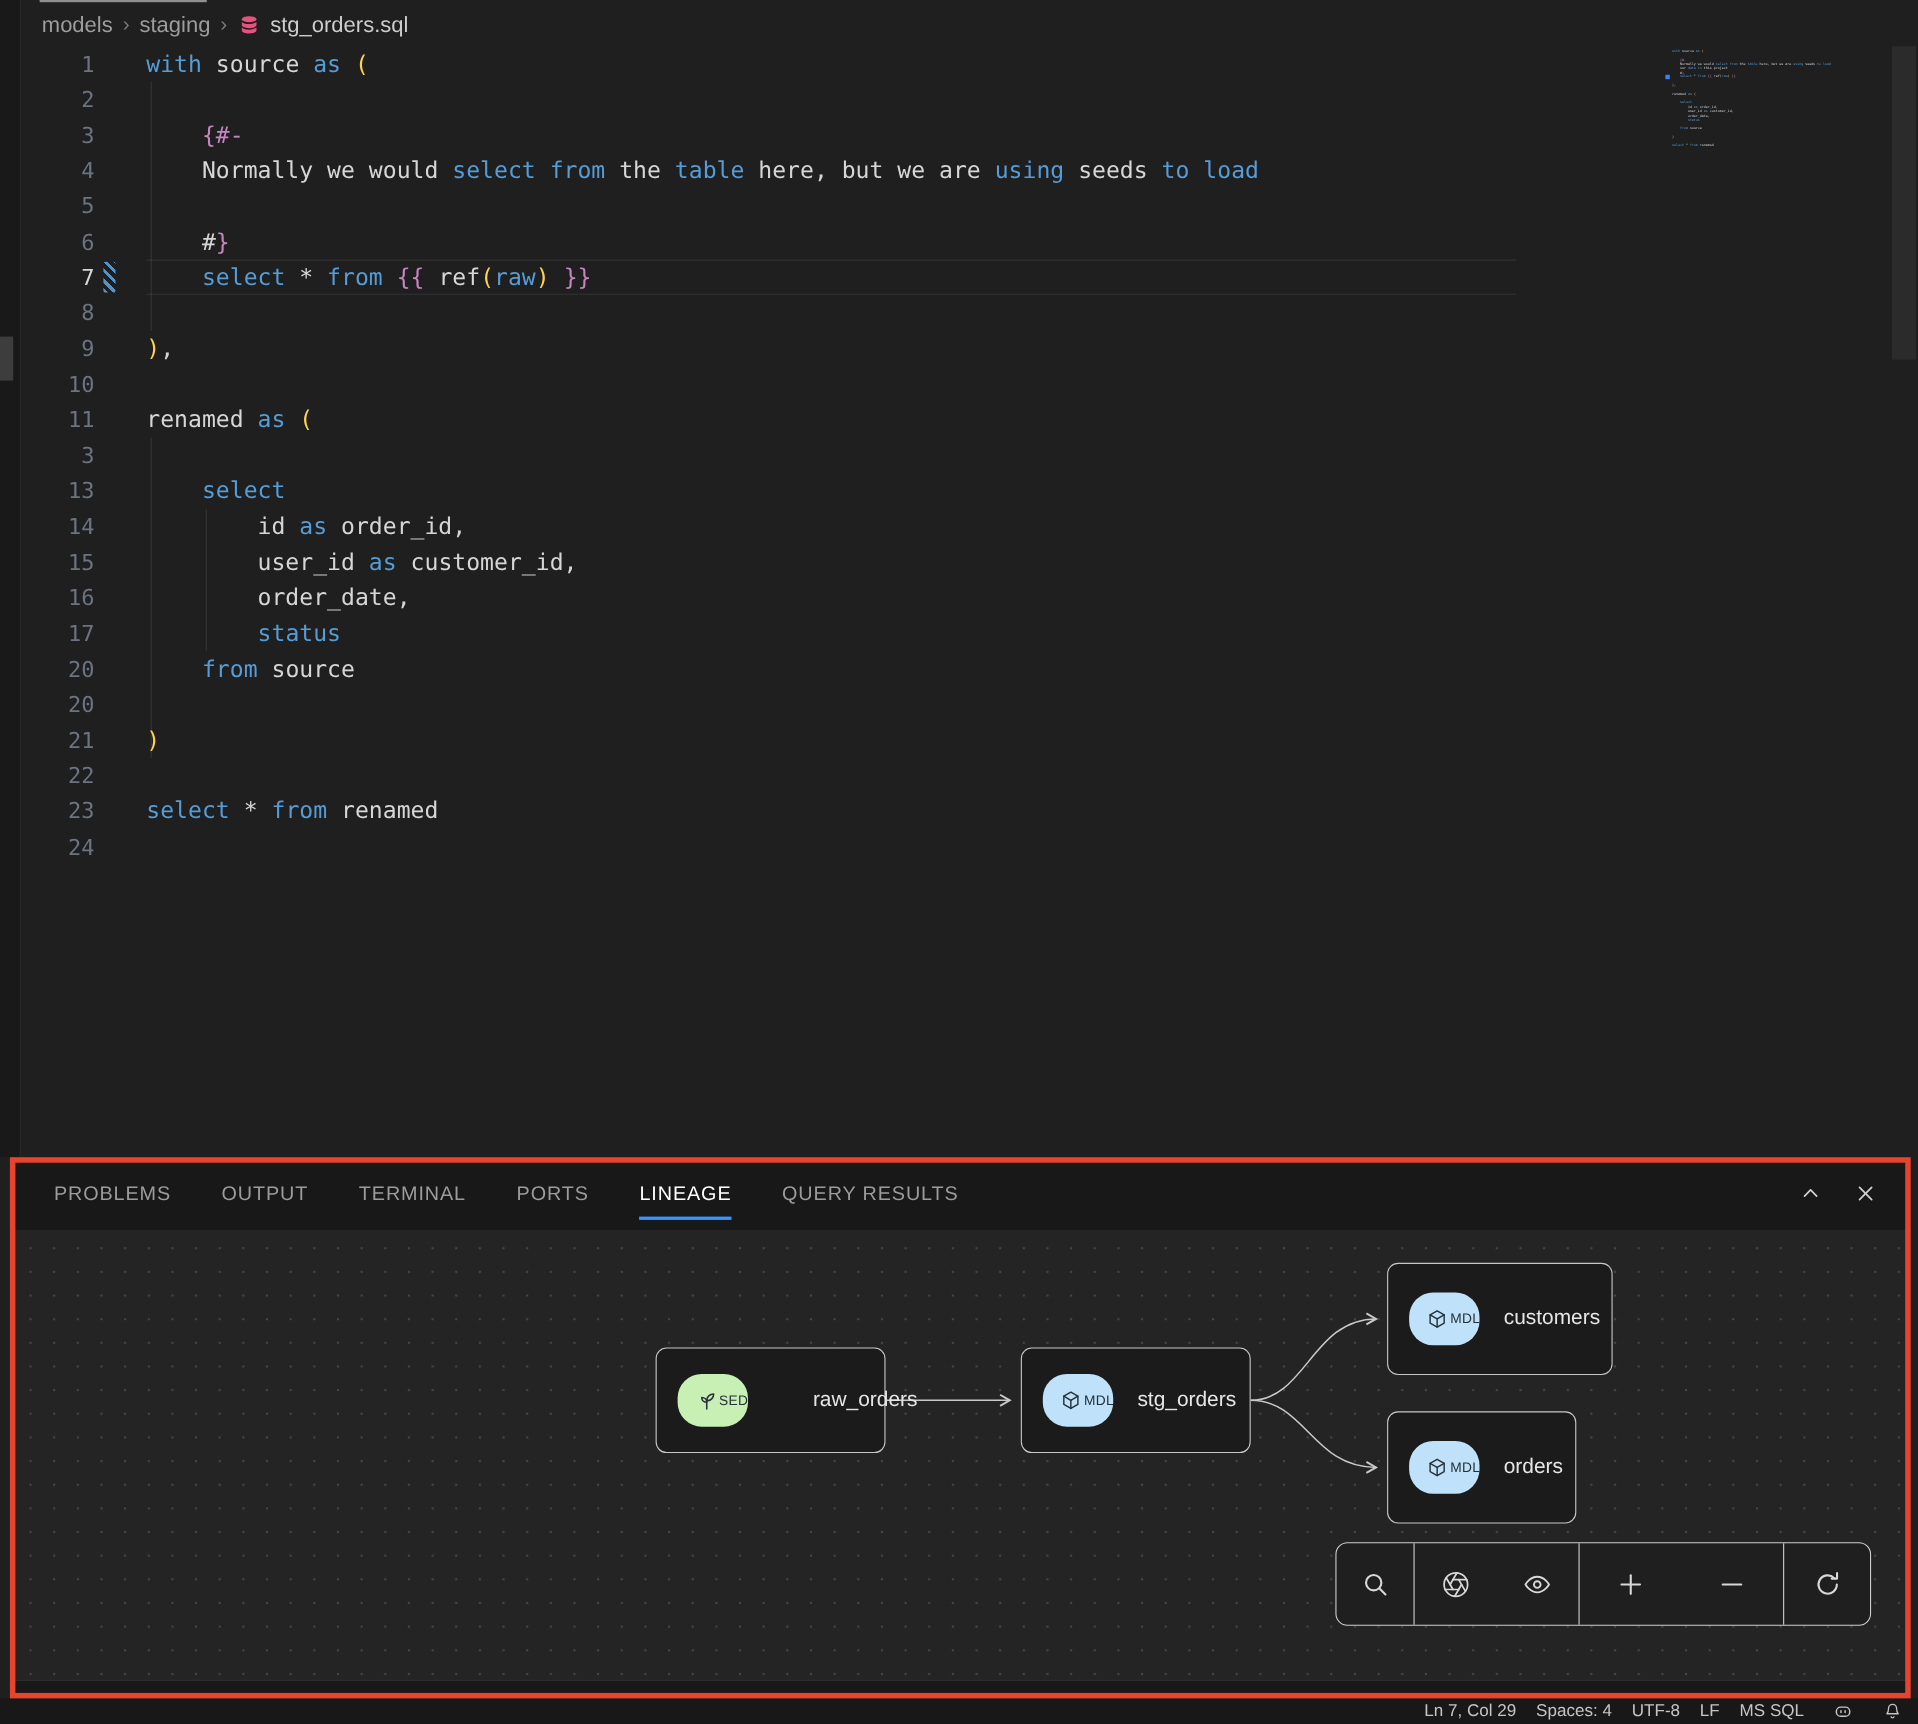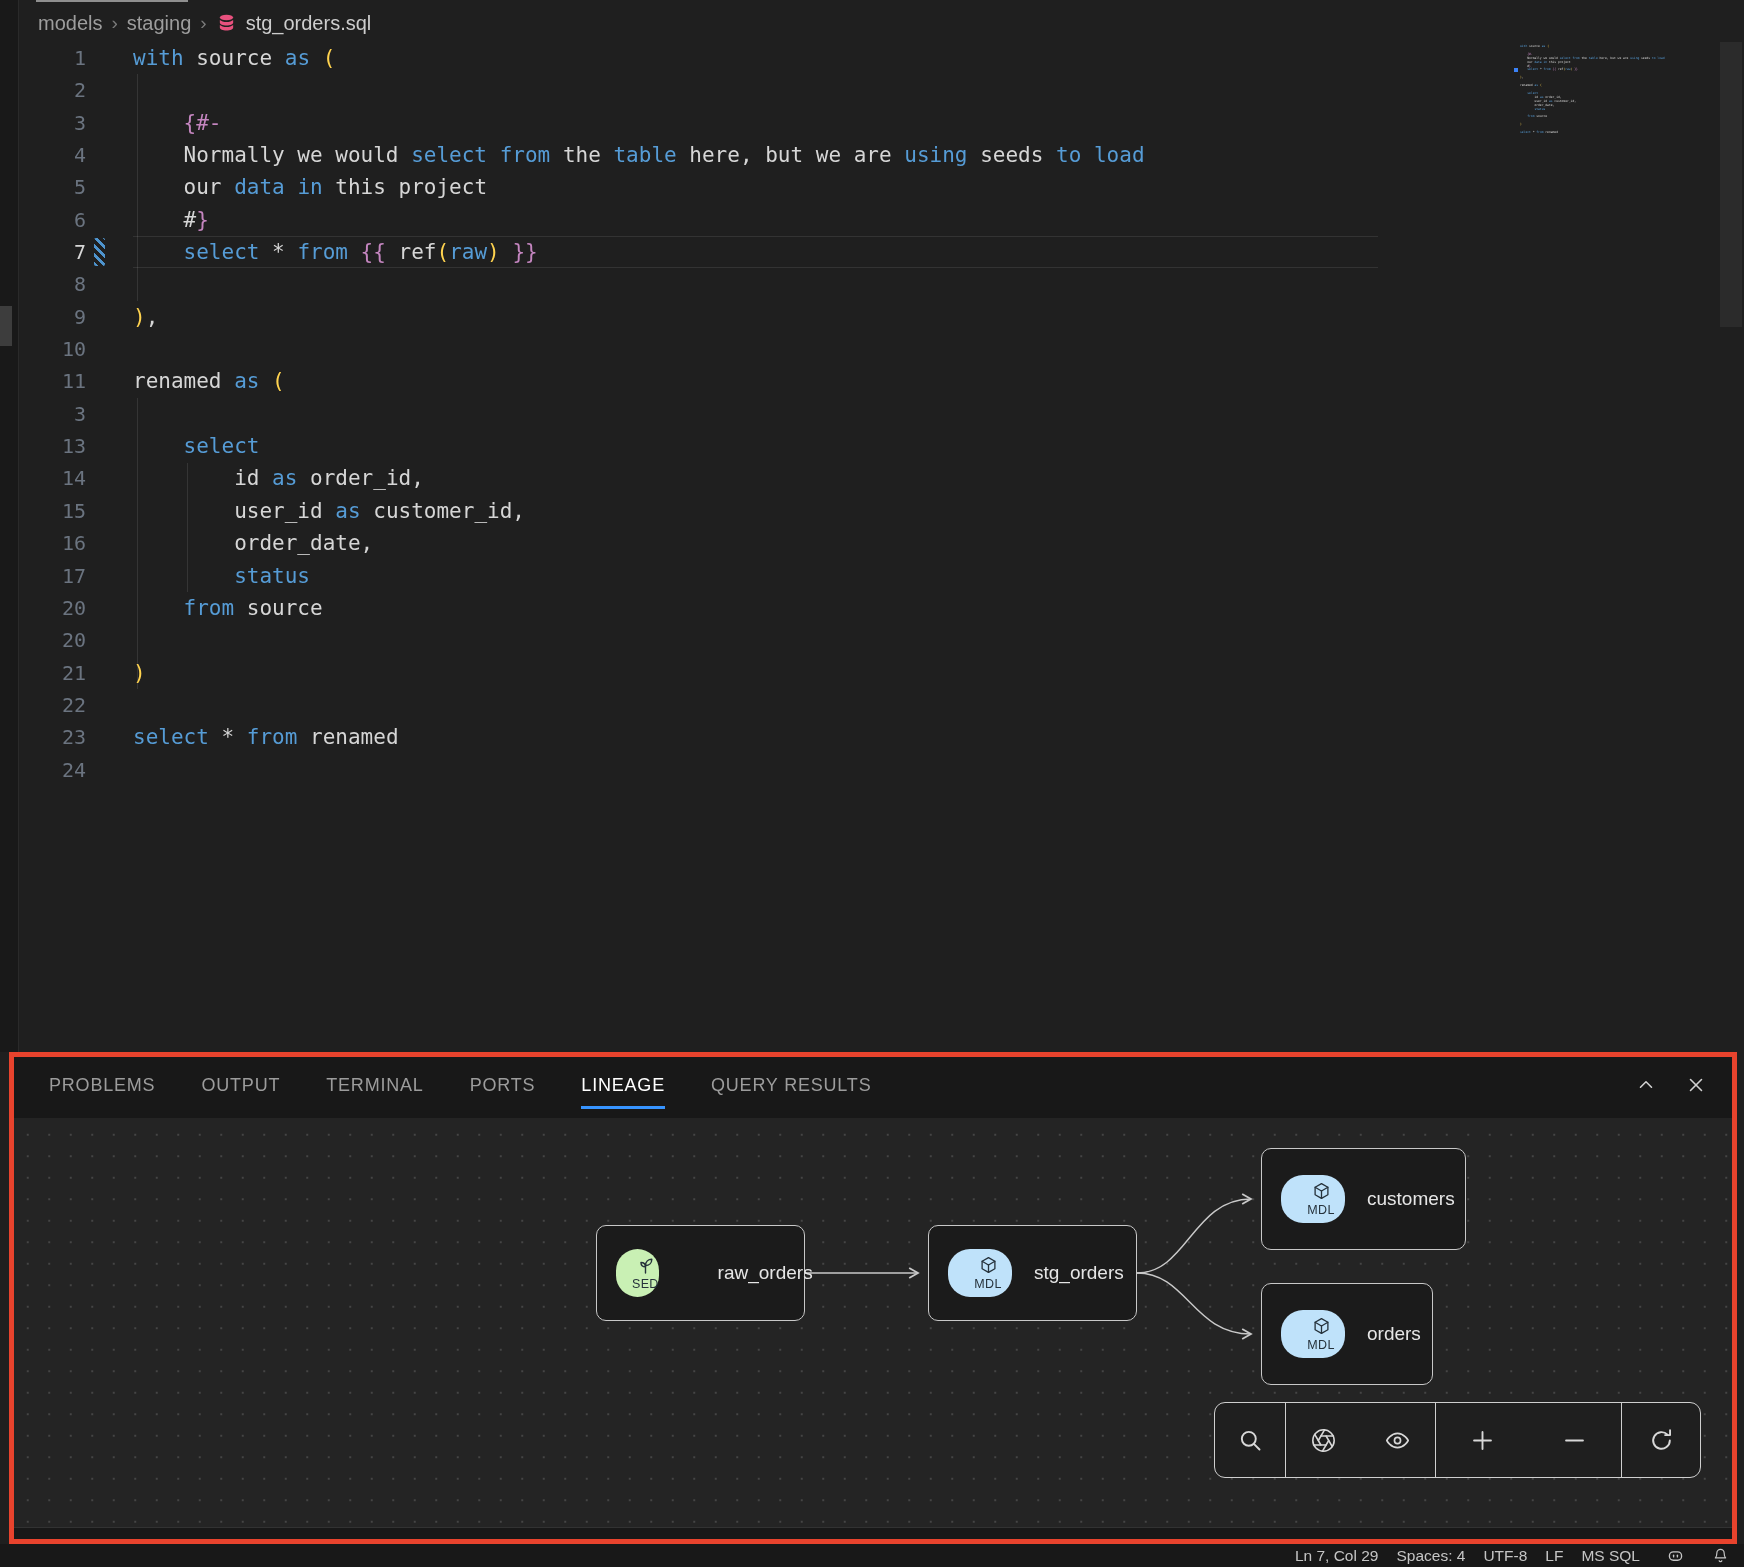--- a/index.html
+++ b/index.html
@@ -52,21 +52,21 @@
   .panel-controls svg{display:block;}
 
   .canvas{position:absolute;left:0;top:66px;right:0;height:410px;background:#242424;
           background-image:radial-gradient(circle,rgba(255,255,255,.15) 1.1px,rgba(0,0,0,0) 1.45px);
           background-size:21.5px 21.5px;background-position:8px 6px;overflow:hidden;}
   .panel-bottom{position:absolute;left:0;bottom:0;right:0;height:16px;background:#181818;border-top:1px solid #323232;}
 
   .edges{position:absolute;left:0;top:0;}
   .node{position:absolute;box-sizing:border-box;background:#1b1b1b;border:1.4px solid #c8c8c8;border-radius:10px;
         display:flex;align-items:center;}
-  .badge{width:48px;height:48px;border-radius:22px;margin-left:19px;display:flex;flex-direction:column;
+  .badge{width:48px;height:48px;border-radius:22px;margin-left:19px;display:flex;flex-direction:row;
          align-items:center;justify-content:center;gap:1px;color:#26323b;padding-left:16px;}
   .badge svg{display:block;}
   .badge .btxt{font-size:12.5px;letter-spacing:.3px;color:#26323b;}
   .nlabel{margin-left:22px;font-size:19px;color:#e6e6e6;}
 
   .graph-toolbar{position:absolute;left:1205px;top:284px;width:487px;height:76px;box-sizing:border-box;
                  border:1.6px solid #cfcfcf;border-radius:11px;display:flex;background:#1f1f1f;color:#d8d8d8;}
   .tb-group{display:flex;align-items:center;justify-content:space-around;height:100%;box-sizing:border-box;}
   .tb-group + .tb-group{border-left:1.4px solid #cfcfcf;}
   .tb-btn{display:flex;align-items:center;justify-content:center;width:100%;height:100%;}
@@ -105,21 +105,21 @@
   </div>
 
   <div class="editor" id="editor">
     <div class="guide" id="guide1"></div>
     <div class="guide" id="guide2"></div>
     <div class="guide" id="guide3"></div>
   <div class="row"><span class="ln">1</span><span class="code"><span class="kw">with</span><span class="tx"> source </span><span class="kw">as</span><span class="tx"> </span><span class="y">(</span></span></div>
       <div class="row"><span class="ln">2</span><span class="code"></span></div>
       <div class="row"><span class="ln">3</span><span class="code"><span class="tx">    </span><span class="mg">{#-</span></span></div>
       <div class="row"><span class="ln">4</span><span class="code"><span class="tx">    Normally we would </span><span class="kw">select</span><span class="tx"> </span><span class="kw">from</span><span class="tx"> the </span><span class="kw">table</span><span class="tx"> here, but we are </span><span class="kw">using</span><span class="tx"> seeds </span><span class="kw">to</span><span class="tx"> </span><span class="kw">load</span></span></div>
-      <div class="row"><span class="ln">5</span><span class="code"><span class="tx">    our </span><span class="kw">data</span><span class="tx"> </span><span class="kw">in</span><span class="tx"> this project</span></span></div>
+      <div class="row"><span class="ln">5</span></div>
       <div class="row"><span class="ln">6</span><span class="code"><span class="tx">    #</span><span class="mg">}</span></span></div>
       <div class="row active"><div class="linebox"></div><div class="mod"></div><span class="ln">7</span><span class="code"><span class="tx">    </span><span class="kw">select</span><span class="tx"> * </span><span class="kw">from</span><span class="tx"> </span><span class="mg">{{</span><span class="tx"> ref</span><span class="y">(</span><span class="kw">raw</span><span class="y">)</span><span class="tx"> </span><span class="mg">}}</span></span></div>
       <div class="row"><span class="ln">8</span><span class="code"></span></div>
       <div class="row"><span class="ln">9</span><span class="code"><span class="y">)</span><span class="tx">,</span></span></div>
       <div class="row"><span class="ln">10</span><span class="code"></span></div>
       <div class="row"><span class="ln">11</span><span class="code"><span class="tx">renamed </span><span class="kw">as</span><span class="tx"> </span><span class="y">(</span></span></div>
       <div class="row"><span class="ln">3</span><span class="code"></span></div>
       <div class="row"><span class="ln">13</span><span class="code"><span class="tx">    </span><span class="kw">select</span></span></div>
       <div class="row"><span class="ln">14</span><span class="code"><span class="tx">        id </span><span class="kw">as</span><span class="tx"> order_id,</span></span></div>
       <div class="row"><span class="ln">15</span><span class="code"><span class="tx">        user_id </span><span class="kw">as</span><span class="tx"> customer_id,</span></span></div>

